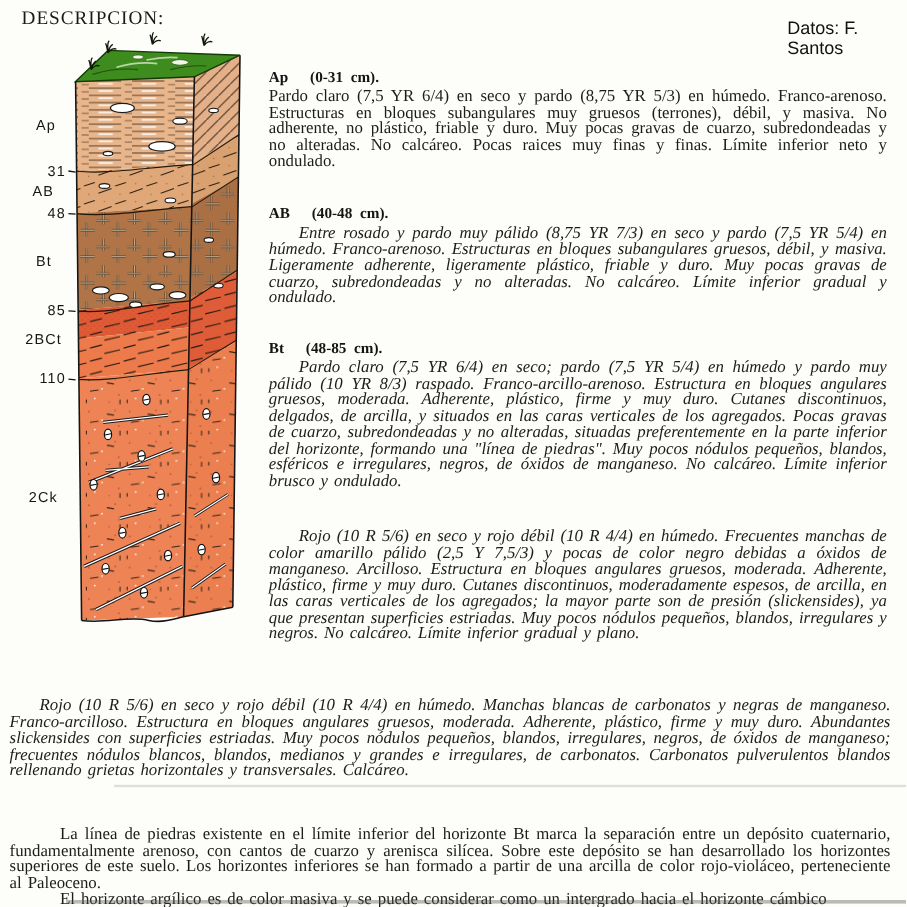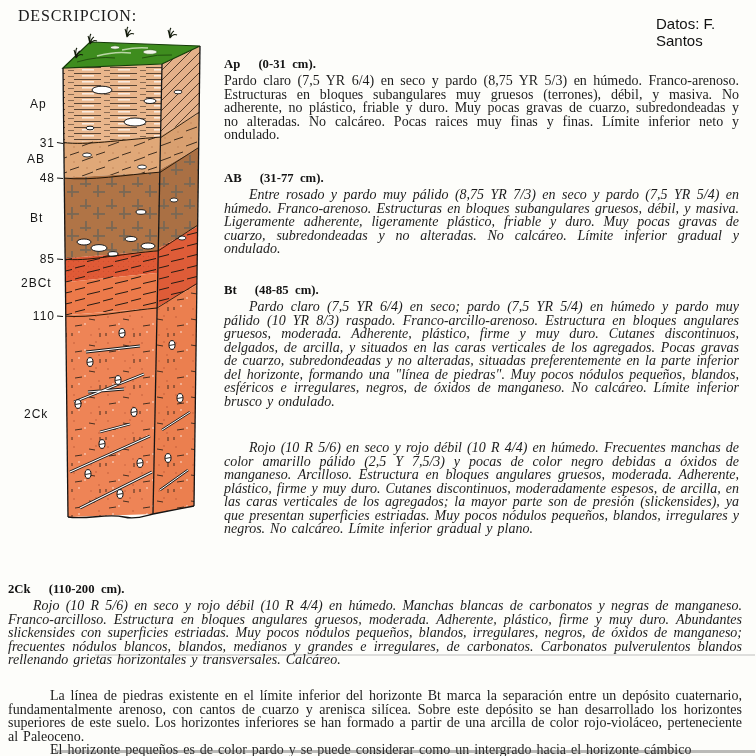--- a/index.html
+++ b/index.html
@@ -252,45 +252,41 @@
     <h3 class="hz-head">
       <span class="hz-code">Ap</span>
       <span class="hz-range">(0-31  cm).</span>
     </h3>
     <p class="desc">Pardo claro (7,5 YR 6/4) en seco y pardo (8,75 YR 5/3) en húmedo. Franco-arenoso. Estructuras en bloques subangulares muy gruesos (terrones), débil, y masiva. No adherente, no plástico, friable y duro. Muy pocas gravas de cuarzo, subredondeadas y no alteradas. No calcáreo. Pocas raices muy finas y finas. Límite inferior neto y ondulado.</p>
   </section>
 
   <section class="horizon col" style="top:138px">
     <h3 class="hz-head">
       <span class="hz-code">AB</span>
-      <span class="hz-range">(31-77  cm).</span>
+      <span class="hz-range">(40-48  cm).</span>
     </h3>
     <p class="desc ind">Entre rosado y pardo muy pálido (8,75 YR 7/3) en seco y pardo (7,5 YR 5/4) en húmedo. Franco-arenoso. Estructuras en bloques subangulares gruesos, débil, y masiva. Ligeramente adherente, ligeramente plástico, friable y duro. Muy pocas gravas de cuarzo, subredondeadas y no alteradas. No calcáreo. Límite inferior gradual y ondulado.</p>
   </section>
 
   <section class="horizon col" style="top:250px">
     <h3 class="hz-head">
       <span class="hz-code">Bt</span>
       <span class="hz-range">(48-85  cm).</span>
     </h3>
     <p class="desc ind">Pardo claro (7,5 YR 6/4) en seco; pardo (7,5 YR 5/4) en húmedo y pardo muy pálido (10 YR 8/3) raspado. Franco-arcillo-arenoso. Estructura en bloques angulares gruesos, moderada. Adherente, plástico, firme y muy duro. Cutanes discontinuos, delgados, de arcilla, y situados en las caras verticales de los agregados. Pocas gravas de cuarzo, subredondeadas y no alteradas, situadas preferentemente en la parte inferior del horizonte, formando una "línea de piedras". Muy pocos nódulos pequeños, blandos, esféricos e irregulares, negros, de óxidos de manganeso. No calcáreo. Límite inferior brusco y ondulado.</p>
   </section>
 
   <section class="horizon col" style="top:408px">
     <p class="desc ind">Rojo (10 R 5/6) en seco y rojo débil (10 R 4/4) en húmedo. Frecuentes manchas de color amarillo pálido (2,5 Y 7,5/3) y pocas de color negro debidas a óxidos de manganeso. Arcilloso. Estructura en bloques angulares gruesos, moderada. Adherente, plástico, firme y muy duro. Cutanes discontinuos, moderadamente espesos, de arcilla, en las caras verticales de los agregados; la mayor parte son de presión (slickensides), ya que presentan superficies estriadas. Muy pocos nódulos pequeños, blandos, irregulares y negros. No calcáreo. Límite inferior gradual y plano.</p>
   </section>
 
   <section class="horizon full" style="top:549px">
-    <h3 class="hz-head">
-      <span class="hz-code">2Ck</span>
-      <span class="hz-range">(110-200  cm).</span>
-    </h3>
     <p class="desc ind">Rojo (10 R 5/6) en seco y rojo débil (10 R 4/4) en húmedo. Manchas blancas de carbonatos y negras de manganeso. Franco-arcilloso. Estructura en bloques angulares gruesos, moderada. Adherente, plástico, firme y muy duro. Abundantes slickensides con superficies estriadas. Muy pocos nódulos pequeños, blandos, irregulares, negros, de óxidos de manganeso; frecuentes nódulos blancos, blandos, medianos y grandes e irregulares, de carbonatos. Carbonatos pulverulentos blandos rellenando grietas horizontales y transversales. Calcáreo.</p>
   </section>
 
   <section class="notes full" style="top:656px">
     <p class="desc">La línea de piedras existente en el límite inferior del horizonte Bt marca la separación entre un depósito cuaternario, fundamentalmente arenoso, con cantos de cuarzo y arenisca silícea. Sobre este depósito se han desarrollado los horizontes superiores de este suelo. Los horizontes inferiores se han formado a partir de una arcilla de color rojo-violáceo, perteneciente al Paleoceno.</p>
-    <p class="desc">El horizonte pequeños es de color pardo y se puede considerar como un intergrado hacia el horizonte cámbico</p>
+    <p class="desc">El horizonte argílico es de color masiva y se puede considerar como un intergrado hacia el horizonte cámbico</p>
   </section>
 
   <div class="smudge a"></div>
   <div class="smudge b"></div>
 </div>
 
 </body></html>

